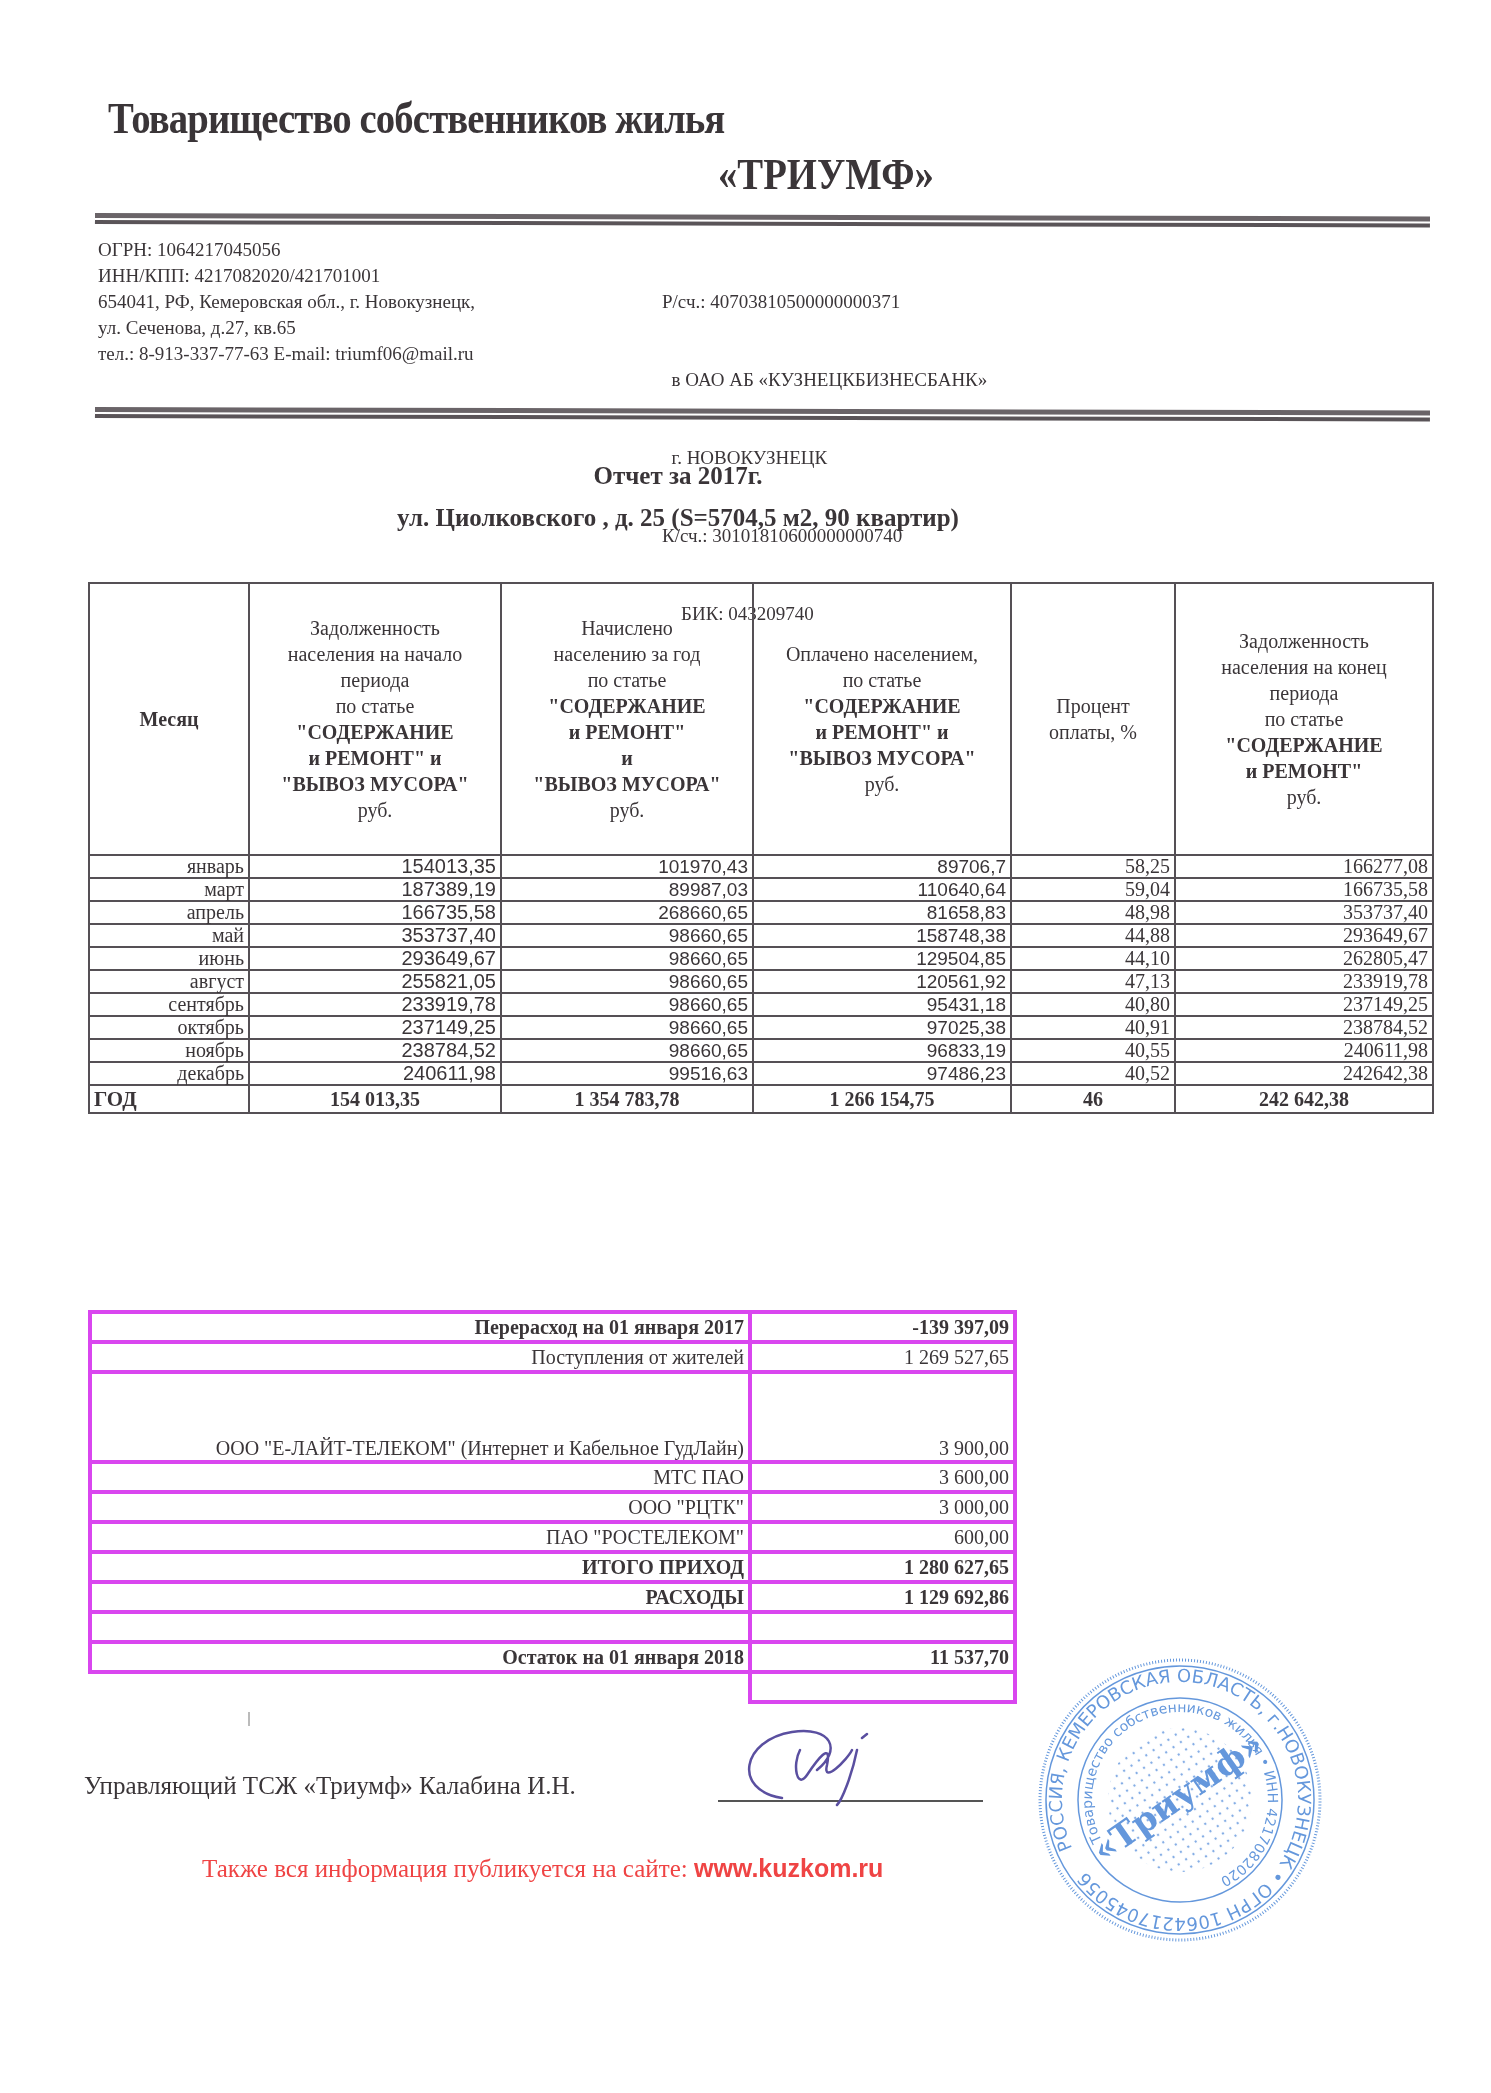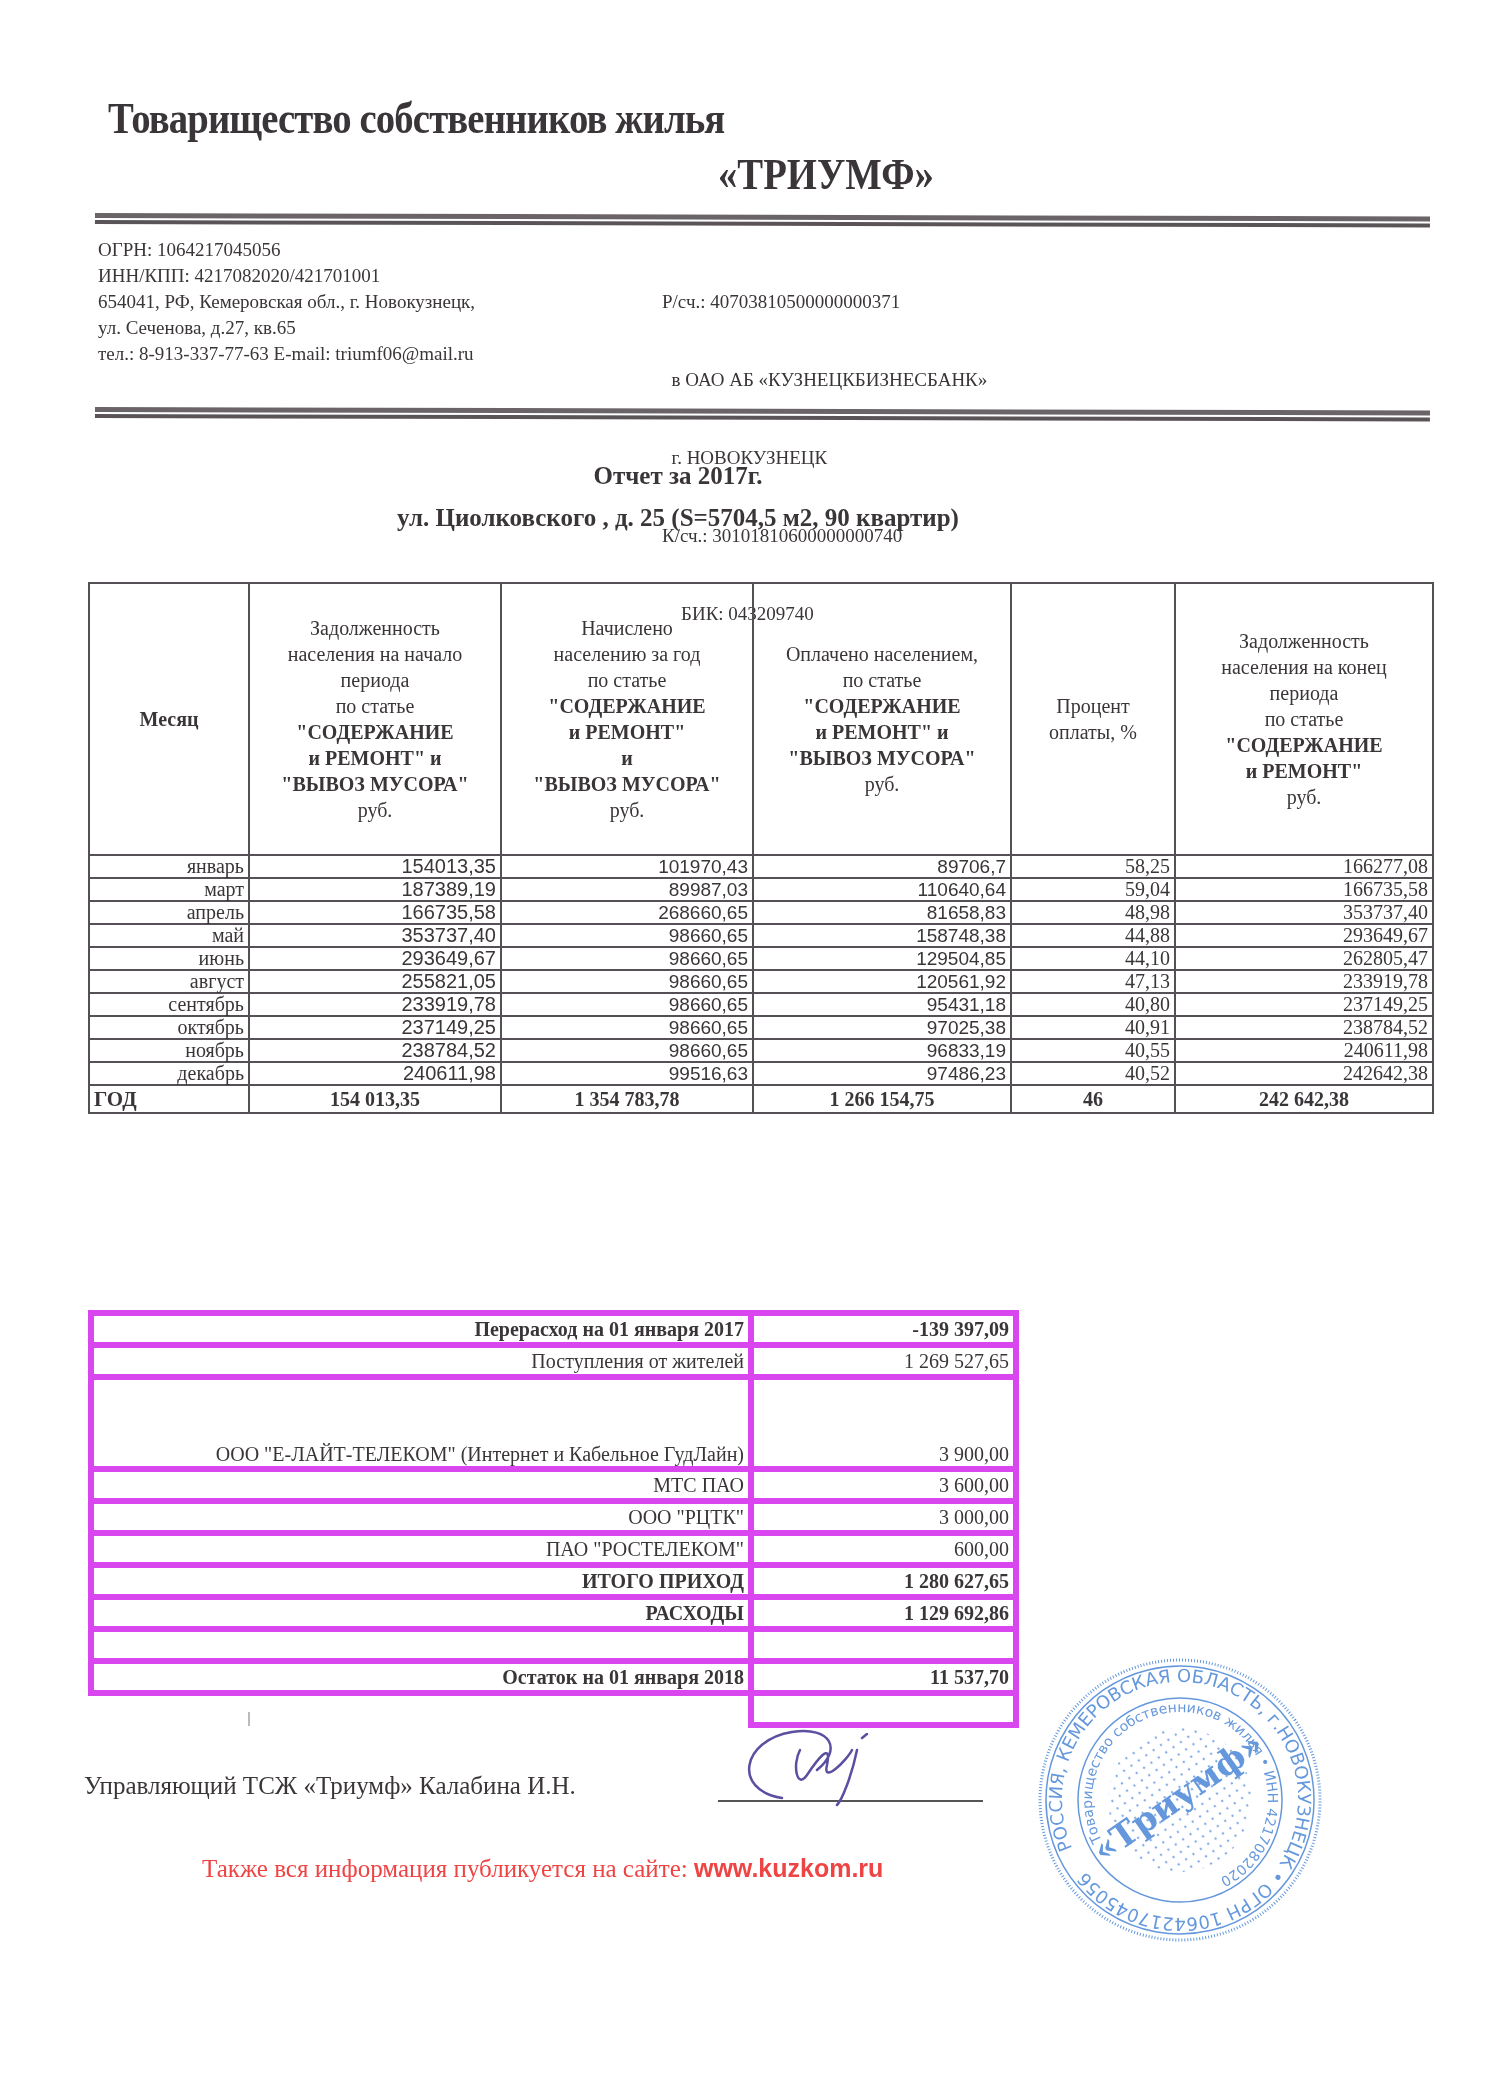--- a/index.html
+++ b/index.html
@@ -21,21 +21,21 @@
   .main-table th { font-weight: bold; font-size: 20px; line-height: 26px; text-align: center; vertical-align: middle; height: 270px; color: #3a3538; }
   .main-table th .nb { font-weight: normal; }
   .main-table td { height: 21px; line-height: 21px; text-align: right; font-family: "Liberation Sans", sans-serif; font-size: 19px; color: #3a3538; }
   .main-table td.month { font-family: "Liberation Serif", serif; font-size: 20px; }
   .main-table td.pct { font-family: "Liberation Serif", serif; font-size: 20px; padding-left: 20px; }
   .main-table td.endcol { font-family: "Liberation Serif", serif; font-size: 20px; }
   .main-table td.c1 { font-family: Liberation Sans, sans-serif; font-size: 20px; }
   .main-table tr.total td { font-family: "Liberation Serif", serif; font-weight: bold; text-align: center; font-size: 20px; height: 26px; }
   .main-table tr.total td.month { text-align: left; font-size: 21px; }
   .sum-table { left: 88px; top: 1310px; width: 925px; table-layout: fixed; }
-  .sum-table td { border: 6px solid #d946ef; padding: 0 4px; font-size: 20px; height: 26px; line-height: 24px; text-align: right; color: #3a3538; }
+  .sum-table td { border: 4px solid #d946ef; padding: 0 4px; font-size: 20px; height: 26px; line-height: 24px; text-align: right; color: #3a3538; }
   .sum-table td.bold { font-weight: bold; }
   .sum-table td.tall { height: 86px; vertical-align: bottom; }
   .sum-table tr.spacer td.l { border-left: none; border-bottom: none; }
   .sign { left: 84px; top: 1772px; font-size: 25px; white-space: nowrap; color: #3a3538; }
   .sign-line { left: 718px; top: 1800px; width: 265px; height: 0; border-bottom: 2px solid #555; }
   .site { left: 202px; top: 1854px; font-size: 25px; white-space: nowrap; color: #ef4444; }
   .site b { font-family: "Liberation Sans", sans-serif; }
   .stamp { left: 1030px; top: 1650px; width: 300px; height: 300px; }
   .signature { left: 722px; top: 1720px; width: 200px; height: 90px; }
   .tick { left: 248px; top: 1712px; width: 2px; height: 14px; background: #bbb; }

